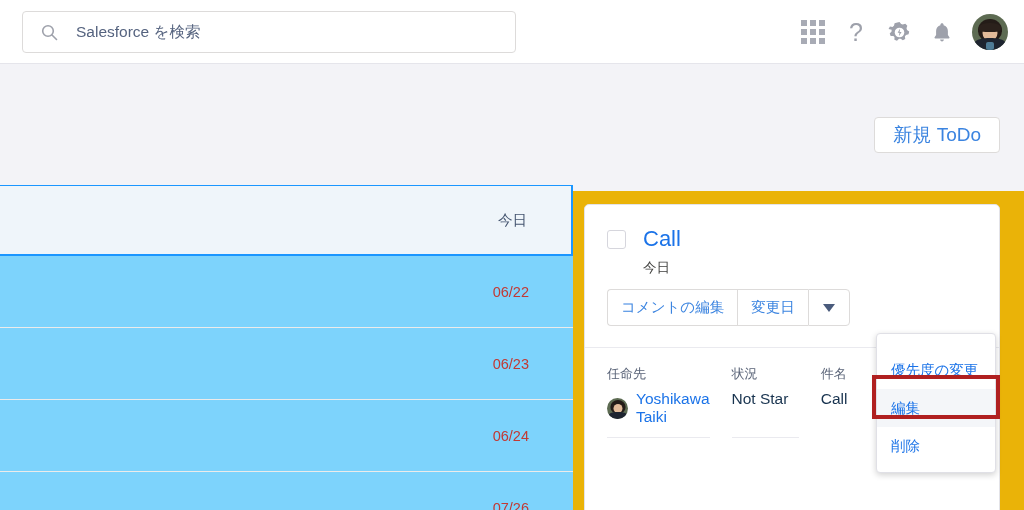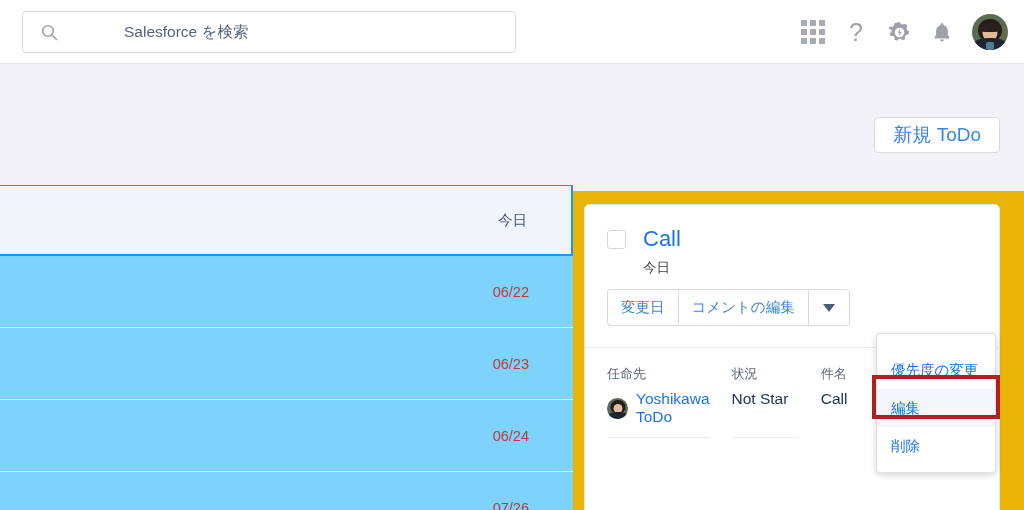--- a/index.html
+++ b/index.html
@@ -19,21 +19,21 @@
     background: #ffffff;
     border-bottom: 1px solid #e5e5eb;
     display: flex; align-items: center;
   }
   .search-wrap {
     position: absolute; left: 22px; top: 11px;
     width: 494px; height: 42px;
     background: #ffffff;
     border: 1px solid #dddbda;
     border-radius: 4px;
-    display: flex; align-items: center; gap: 48px;
+    display: flex; align-items: center;
   }
   .search-icon { margin-left: 18px; width: 17px; height: 17px; flex: none; }
   .search-icon svg { display: block; }
   .search-input {
     border: none; outline: none; background: transparent;
     margin-left: 18px;
     font-family: "Liberation Sans", "DejaVu Sans", sans-serif;
     font-size: 15.5px; color: #55637f; width: 400px;
   }
   .search-input::placeholder { color: #55637f; opacity: 1; }
@@ -312,41 +312,41 @@
       <div class="detail-card">
 
         <div class="card-head">
           <div class="card-title-row">
             <span class="checkbox"></span>
             <span class="card-title">Call</span>
           </div>
           <div class="card-sub">今日</div>
 
           <div class="btn-group">
+            <div class="bgbtn">コメントの編集</div>
             <div class="bgbtn">変更日</div>
-            <div class="bgbtn">コメントの編集</div>
             <div class="bgbtn caret">
               <span class="caret-glyph"></span>
             </div>
           </div>
         </div>
 
         <div class="card-divider"></div>
 
         <div class="fields">
 
           <div class="field bordered">
             <div class="field-label">任命先</div>
             <div class="field-value link">
               <span class="mini-avatar">
                 <span class="mh"></span>
                   <span class="mf"></span>
                   <span class="mb"></span>
               </span>
-              <span>Yoshikawa ToDo</span>
+              <span>Yoshikawa Taiki</span>
             </div>
           </div>
 
           <div class="field bordered">
             <div class="field-label">状況</div>
             <div class="field-value">Not Star</div>
           </div>
 
           <div class="field">
             <div class="field-label">件名</div>

